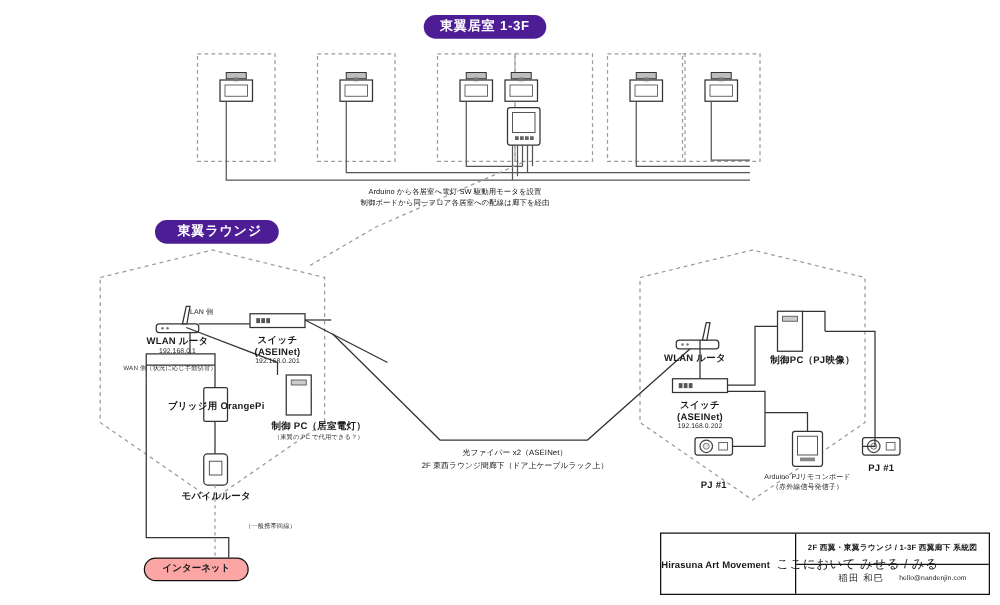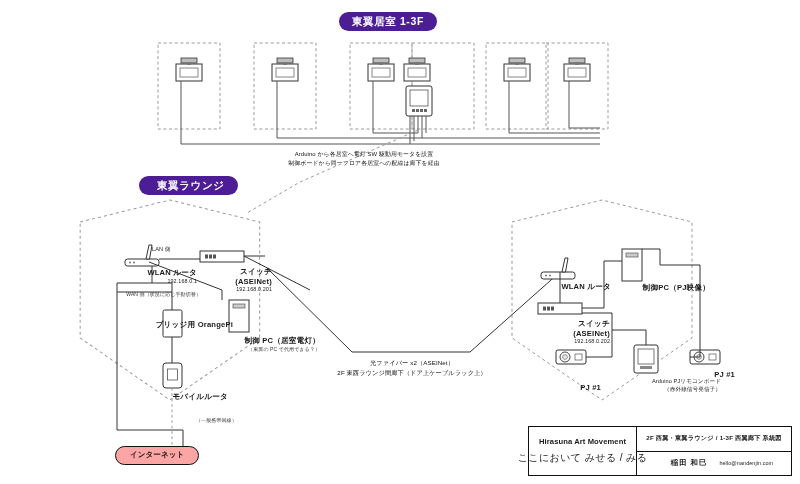--- a/index.html
+++ b/index.html
@@ -7,45 +7,45 @@
        font-family:"Liberation Sans","DejaVu Sans",sans-serif;color:#1a1a1a;}
   .stage{position:absolute;left:0;top:0;width:800px;height:484px;}
   svg.layer{position:absolute;left:0;top:0;width:800px;height:484px;overflow:visible;}
 
   
   .pill{position:absolute;background:#4c1d95;color:#fff;border-radius:11px;
         height:19px;line-height:19px;text-align:center;font-size:10.5px;
         font-weight:bold;letter-spacing:.6px;white-space:nowrap;padding:0 13px;}
 
   
-  .lbl{position:absolute;white-space:nowrap;text-align:right;}
+  .lbl{position:absolute;white-space:nowrap;text-align:center;}
   .t-name{font-size:7.6px;font-weight:bold;letter-spacing:.2px;}
   .t-sub{font-size:5.4px;letter-spacing:.1px;color:#222;}
   .t-note{font-size:5.6px;letter-spacing:.1px;color:#222;}
   .t-tiny{font-size:5.0px;letter-spacing:.1px;color:#333;}
   .t-anno{font-size:5.9px;line-height:9px;letter-spacing:.1px;color:#111;text-align:center;}
   .t-mid{font-size:6.2px;line-height:9.5px;letter-spacing:.1px;color:#111;text-align:center;}
 
   
   .capsule{position:absolute;border:1px solid #111;border-radius:12px;
            height:17px;line-height:16px;font-size:7.6px;font-weight:bold;
            text-align:center;white-space:nowrap;padding:0 14px;background:#fca5a5;}
 
   
   .credit{position:absolute;border:1px solid #111;background:#fff;display:flex;}
-  .credit .cL{width:107px;border-right:1px solid #111;display:flex;flex-direction:column;
-              justify-content:center;align-items:center;gap:5px;}
+  .credit .cL{width:107px;border-right:1px solid #111;display:flex;flex-direction:row;
+              align-items:center;gap:5px;}
   .credit .cR{flex:1;display:flex;flex-direction:column;}
   .credit .cR .r1{height:50%;border-bottom:1px solid #111;display:flex;
                   align-items:center;justify-content:center;}
   .credit .cR .r2{height:50%;display:flex;align-items:center;justify-content:center;gap:12px;}
   .brand-en{font-size:7.6px;font-weight:bold;letter-spacing:.1px;white-space:nowrap;}
   .brand-ja{font-size:10px;letter-spacing:.4px;white-space:nowrap;}
   .credit-line{font-size:6.2px;font-weight:bold;letter-spacing:.2px;white-space:nowrap;}
-  .credit-name{font-size:7.4px;font-weight:bold;letter-spacing:1px;white-space:nowrap;padding-left:16px;}
+  .credit-name{font-size:7.4px;font-weight:normal;letter-spacing:1px;white-space:nowrap;padding-left:16px;}
   .credit-mail{font-size:5.4px;letter-spacing:.1px;white-space:nowrap;color:#222;}
 </style>
 </head>
 <body>
 
 <div class="stage">
 
   <svg class="layer">
     <defs>
       <g id="ico-switchplate">
@@ -179,21 +179,21 @@
     </g>
   </svg>
 
   <div class="pill" style="left:339px;top:12px;">東翼居室 1-3F</div>
 
   <div class="lbl t-anno" style="left:364px;top:150px;width:240px;margin-left:-120px;">
     <div>Arduino から各居室へ電灯 SW 駆動用モータを設置</div>
     <div>制御ボードから同一フロア各居室への配線は廊下を経由</div>
   </div>
 
-  <div class="pill" style="left:139px;top:176px;padding-left:18px;">東翼ラウンジ</div>
+  <div class="pill" style="left:124px;top:176px;padding-left:18px;">東翼ラウンジ</div>
 
   <div class="lbl t-note" style="left:152px;top:246px;width:60px;text-align:left;">LAN 側</div>
 
   <div class="lbl" style="left:142px;top:268px;width:110px;margin-left:-55px;">
     <div class="t-name">WLAN ルータ</div>
     <div class="t-sub">192.168.0.1</div>
   </div>
 
   <div class="lbl t-tiny" style="left:136px;top:291px;width:130px;margin-left:-65px;">WAN 側（状況に応じ手動切替）</div>
 

